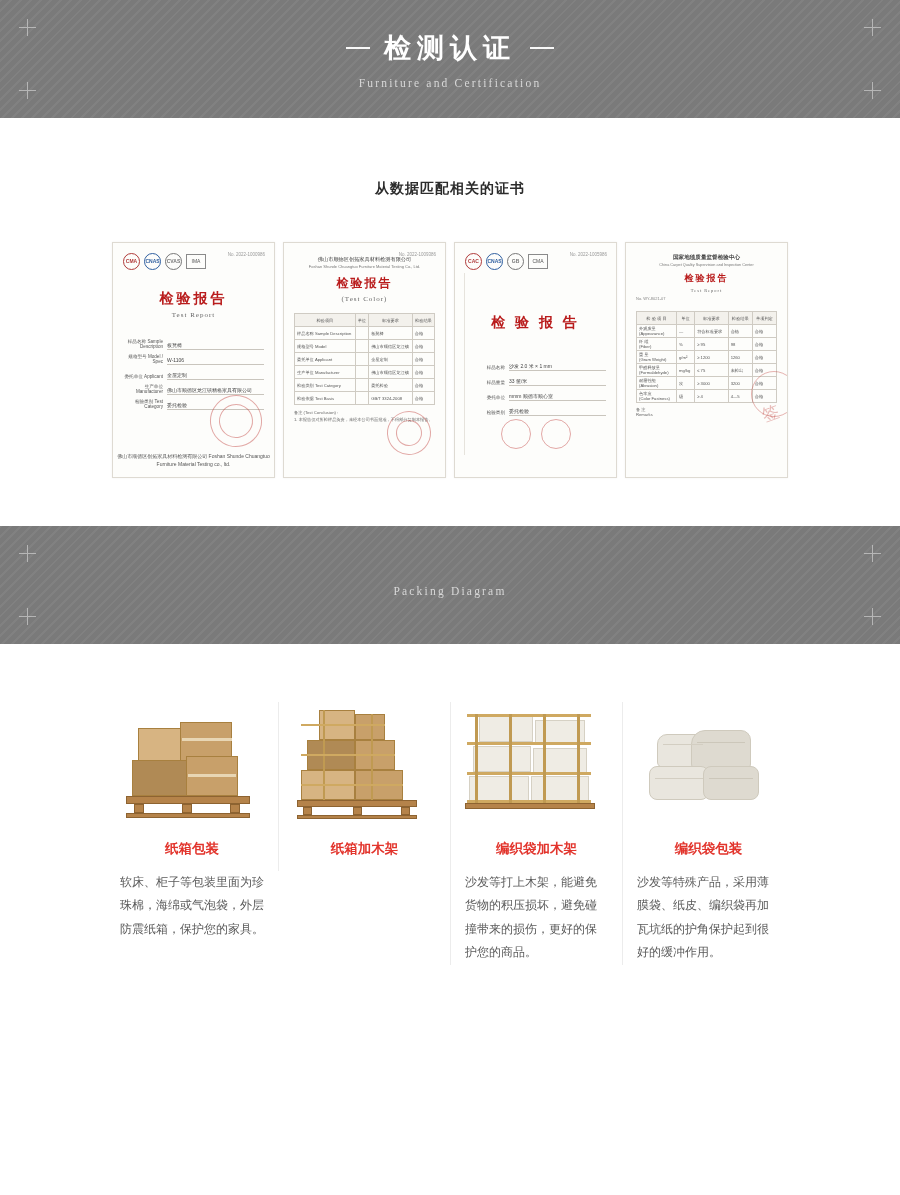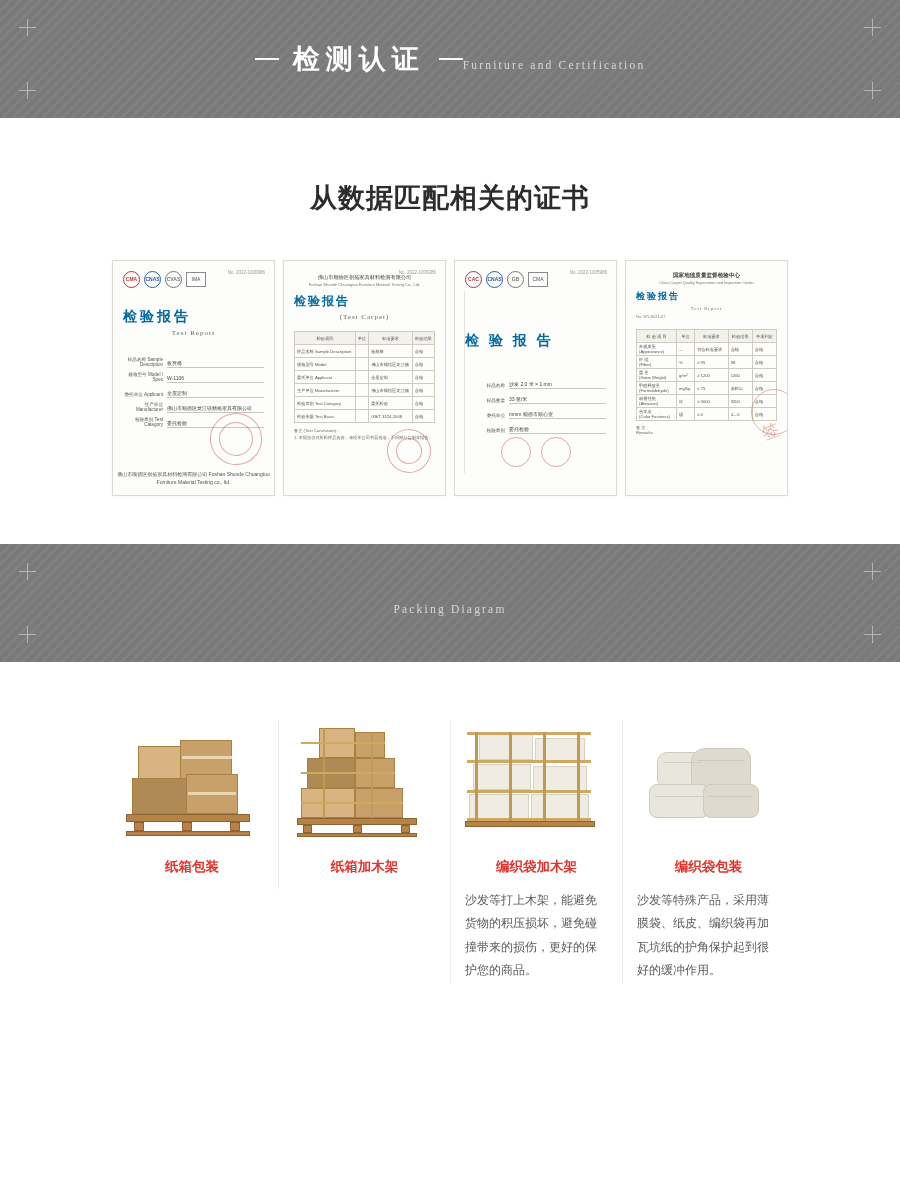--- a/index.html
+++ b/index.html
@@ -21,21 +21,21 @@
         rgba(255,255,255,0.055) 0px,
         rgba(255,255,255,0.055) 2px,
         rgba(0,0,0,0) 2px,
         rgba(0,0,0,0) 7px);
     display:flex; flex-direction:column;
     align-items:center; justify-content:center;
   }
   .banner.second { height:118px; }
   .banner-inner {
     width:100%; height:100%;
-    display:flex; flex-direction:row;
+    display:flex; flex-direction:column;
     align-items:center; justify-content:center;
     position:relative;
   }
   .banner-title {
     font-size:27px; letter-spacing:6px;
     color:#ffffff; font-weight:bold;
     display:flex; align-items:center; gap:14px;
   }
   .banner-title .dash {
     display:inline-block; width:24px; height:2px;
@@ -56,21 +56,21 @@
   .cross::after { left:8px; top:0; width:1px; height:17px; }
   .cross.tl { left:19px; top:19px; }
   .cross.tr { right:19px; top:19px; }
   .cross.bl { left:19px; bottom:19px; }
   .cross.br { right:19px; bottom:19px; }
 
   
   .certs-wrap { width:900px; padding:62px 0 0 0; background:#fff; }
   .certs-heading {
     text-align:center;
-    font-size:27px; font-weight:bold; color:#2c2c2c;
+    font-size:14px; font-weight:bold; color:#2c2c2c;
     letter-spacing:1px;
   }
   .certs-row {
     margin-top:44px;
     display:flex; justify-content:center; align-items:flex-start;
     gap:8px;
   }
   .cert {
     width:163px; height:236px;
     background:#fdfdfb;
@@ -96,22 +96,22 @@
   .cert .logo-box {
     width:20px; height:15px; border:1.2px solid #8a8a8a;
     font-size:5px; color:#555;
     display:flex; align-items:center; justify-content:center;
   }
   .cert .code {
     position:absolute; right:9px; top:9px;
     font-size:4.5px; color:#999;
   }
   .cert .c-title {
-    margin-top:20px;
-    font-size:14px; letter-spacing:3px; color:#0369a1;
+    text-align:center; margin-top:20px;
+    font-size:14px; letter-spacing:3px; color:#b91c1c;
     font-weight:bold;
   }
   .cert .c-title.sm { font-size:12px; letter-spacing:2px; }
   .cert .c-sub {
     text-align:center; margin-top:3px;
     font-size:7px; color:#666; letter-spacing:1px;
     font-family:"Liberation Serif", serif;
   }
   .cert .fields { margin-top:16px; }
   .cert .frow {
@@ -292,21 +292,21 @@
       <div class="stamp"></div>
       <div class="c-foot">佛山市顺德区创拓家具材料检测有限公司
 Foshan Shunde Chuangtuo Furniture Material Testing co., ltd.</div>
     </div>
 
     <div class="cert">
       <div class="code">No. 2022-1009386</div>
       <div class="hdr-line" style="margin-top:4px">佛山市顺德区创拓家具材料检测有限公司</div>
       <div class="hdr-line" style="font-size:4px;color:#777">Foshan Shunde Chuangtuo Furniture Material Testing Co., Ltd.</div>
       <div class="c-title sm" style="margin-top:6px">检验报告</div>
-      <div class="c-sub">(Test Carpet)</div>
+      <div class="c-sub">(Test Color)</div>
       <table>
         <tbody>
             <tr>
           <td class="hd">检验项目</td>
           <td class="hd">单位</td>
           <td class="hd">标准要求</td>
           <td class="hd">检验结果</td>
         </tr>
         <tr>
           <td>样品名称 Sample Description</td>
@@ -482,20 +482,21 @@
           <div class="tape" style="left:62px;  top:30px;  width:50px;"></div>
           <div class="tape" style="left:68px;  top:66px;  width:48px;"></div>
           <div class="pallet" style="left:6px;   top:88px;  width:124px; height:8px;"></div>
           <div class="pallet" style="left:14px;  top:96px;  width:10px;  height:9px;"></div>
           <div class="pallet" style="left:62px;  top:96px;  width:10px;  height:9px;"></div>
           <div class="pallet" style="left:110px; top:96px;  width:10px;  height:9px;"></div>
           <div class="pallet" style="left:6px;   top:105px; width:124px; height:5px;"></div>
         </div>
       </div>
       <div class="pack-title">纸箱包装</div>
+      <div class="pack-text">软床、柜子等包装里面为珍珠棉，海绵或气泡袋，外层防震纸箱，保护您的家具。</div>
     </div>
 
     <div class="pack-col">
       <div class="pack-img">
         <div class="ill">
           <div class="box lt" style="left:26px; top:2px;   width:36px; height:30px;"></div>
           <div class="box" style="left:62px; top:6px;   width:30px; height:26px;"></div>
           <div class="box dk" style="left:14px; top:32px;  width:48px; height:30px;"></div>
           <div class="box" style="left:62px; top:32px;  width:40px; height:30px;"></div>
           <div class="box lt" style="left:8px;  top:62px;  width:54px; height:30px;"></div>

